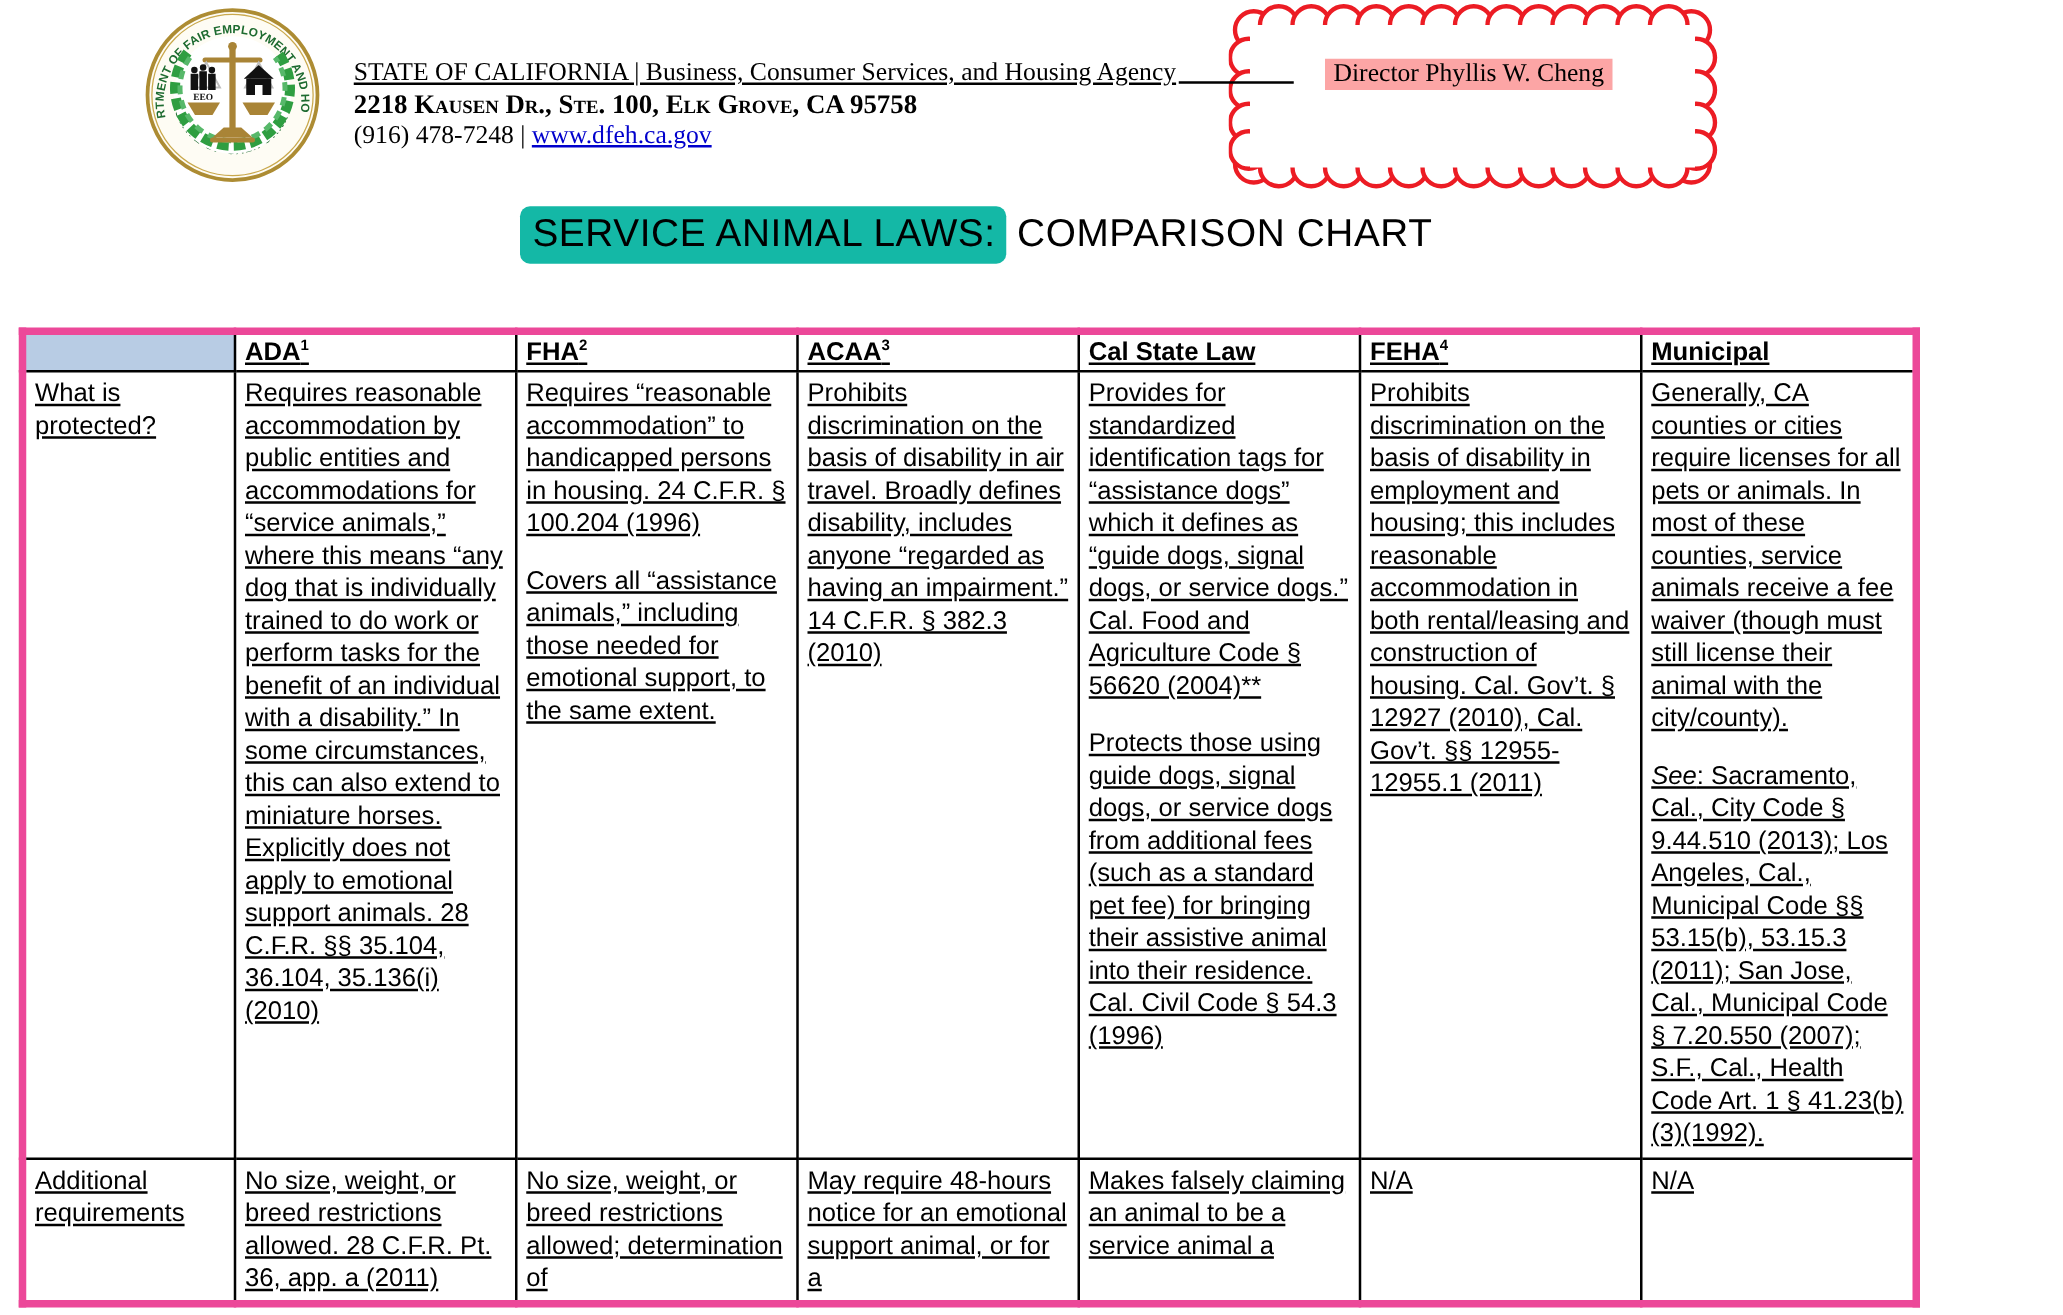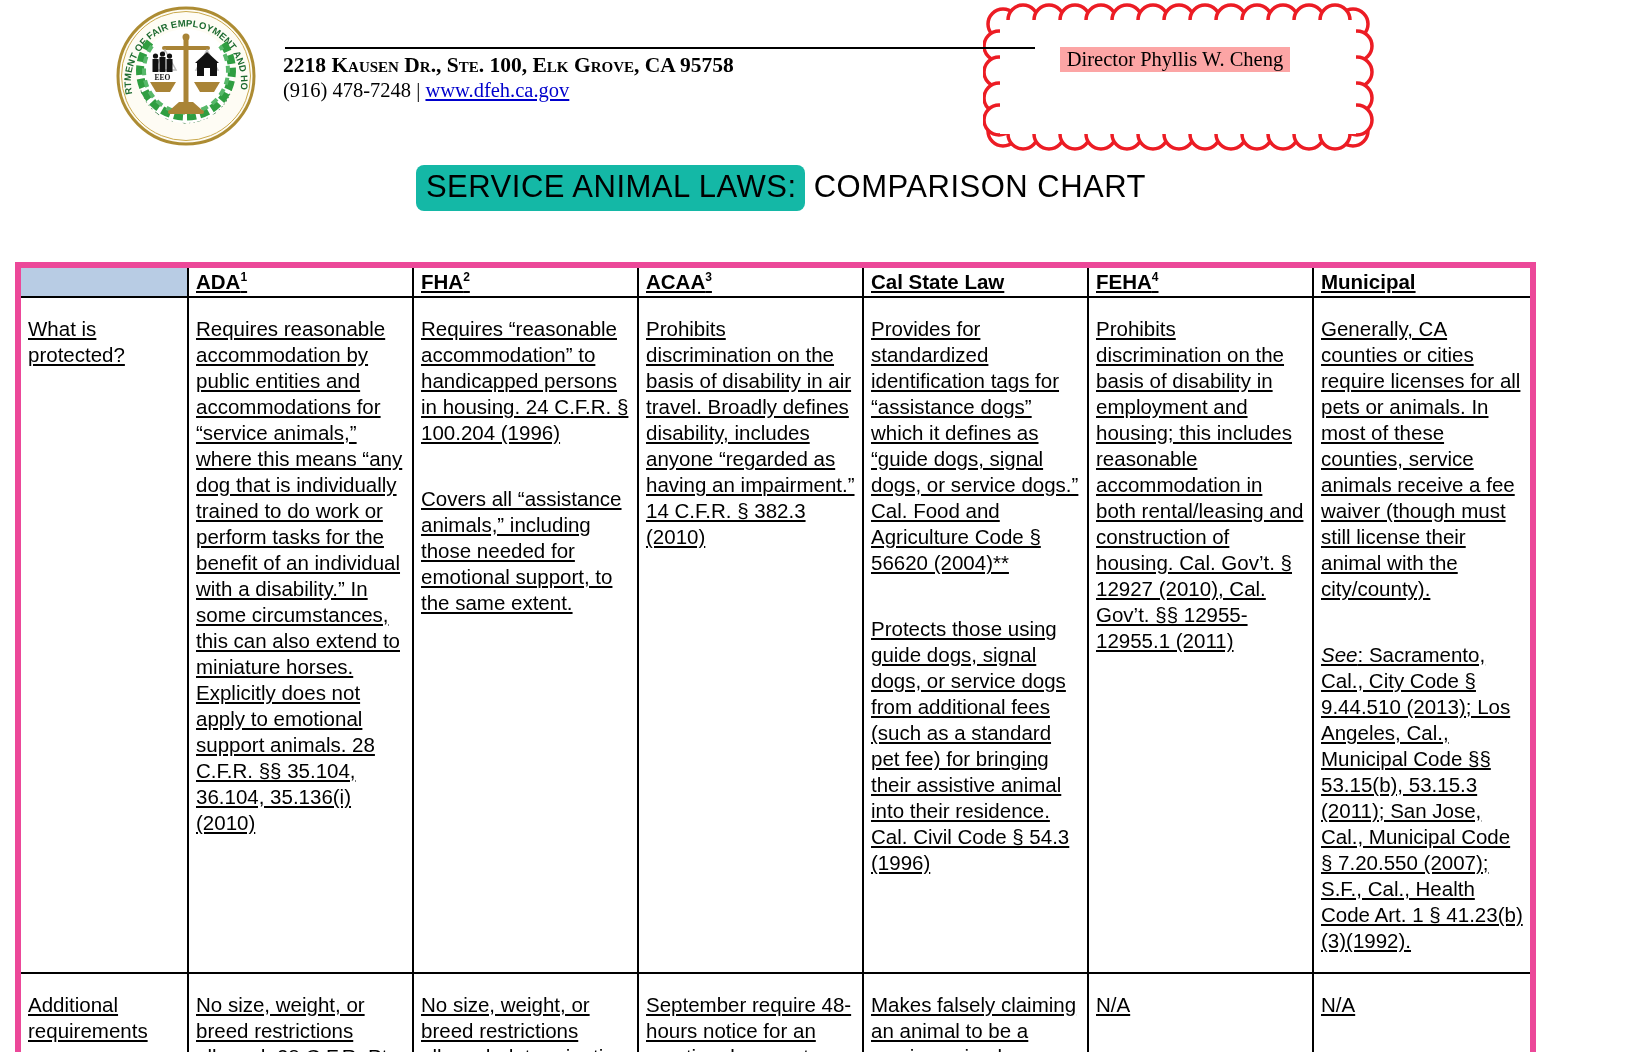--- a/index.html
+++ b/index.html
@@ -32,27 +32,27 @@
   
   .doc-title { position:absolute; left:0; top:169px; width:1562px; text-align:center;
     font-size:31px; letter-spacing:0.5px; }
   .doc-title .hl-title { background:#14b8a6; padding:4px 8px 7px 10px; border-radius:8px; }
 
   
   table.chart { position:absolute; left:15px; top:262px; width:1515px;
     border-collapse:collapse; table-layout:fixed; border:6px solid #ec4899;text-decoration:underline; }
   table.chart th, table.chart td {
     border:2px solid #000; vertical-align:top; text-align:left;
-    padding:18px 7px; font-size:20.5px; line-height:26px;
+    padding:4px 7px; font-size:20.5px; line-height:26px;
   }
   table.chart th { font-weight:bold; height:22px; padding:1px 7px; }
   th.corner { background:#b8cce4; }
   tr.r1 td { height:620px; }
   tr.r2 td { height:104px; overflow:hidden; }
-  td p.gap { margin-top:40px; }
+  td p.gap { margin-top:20px; }
   sup.fn { font-size:12px; line-height:0; vertical-align:super; }
   .see-it { font-style:italic; }
 </style>
 </head>
 <body>
 
 <div class="page">
 
   <svg class="logo" width="140" height="140" viewBox="0 0 140 140">
     <circle cx="70" cy="70" r="68" fill="#fefcf4" stroke="#ad8c33" stroke-width="3"></circle>
@@ -94,20 +94,21 @@
         <path d="M 79,57 L 91,46 L 103,57 Z" fill="#111"></path>
         <rect x="81" y="57" width="20" height="13" fill="#111"></rect>
         <rect x="88" y="62" width="6" height="8" fill="#ffffff"></rect>
         <path d="M 78,76 L 104,76 L 98,86 L 84,86 Z" fill="#a98436"></path>
       </g>
     </g>
   </svg>
 
   <div class="hdr-block">
     <div class="hdr-line1">
+      <span class="agency">STATE OF CALIFORNIA | Business, Consumer Services, and Housing Agency</span>
       <span class="rule-spacer"></span>
     </div>
     <div class="hdr-addr">2218 Kausen Dr., Ste. 100, Elk Grove, CA 95758</div>
     <div class="hdr-contact">
       <span>(916) 478-7248</span><span> | </span><a href="#">www.dfeh.ca.gov</a>
     </div>
   </div>
 
   <svg class="cloud" width="392" height="152" viewBox="0 0 392 152">
     <g fill="#ffffff" stroke="#ec1c24" stroke-width="3.5">
@@ -211,21 +212,21 @@
       </tr>
       <tr class="r2">
         <td>Additional requirements</td>
         <td>
             <p>No size, weight, or breed restrictions allowed. 28 C.F.R. Pt. 36, app. a (2011)</p>
           </td>
         <td>
             <p>No size, weight, or breed restrictions allowed; determination of</p>
           </td>
         <td>
-            <p>September require 48-hours notice for an emotional support animal, or for a</p>
+            <p>May require 48-hours notice for an emotional support animal, or for a</p>
           </td>
         <td>
             <p>Makes falsely claiming an animal to be a service animal a</p>
           </td>
         <td>
             <p>N/A</p>
           </td>
         <td>
             <p>N/A</p>
           </td>

